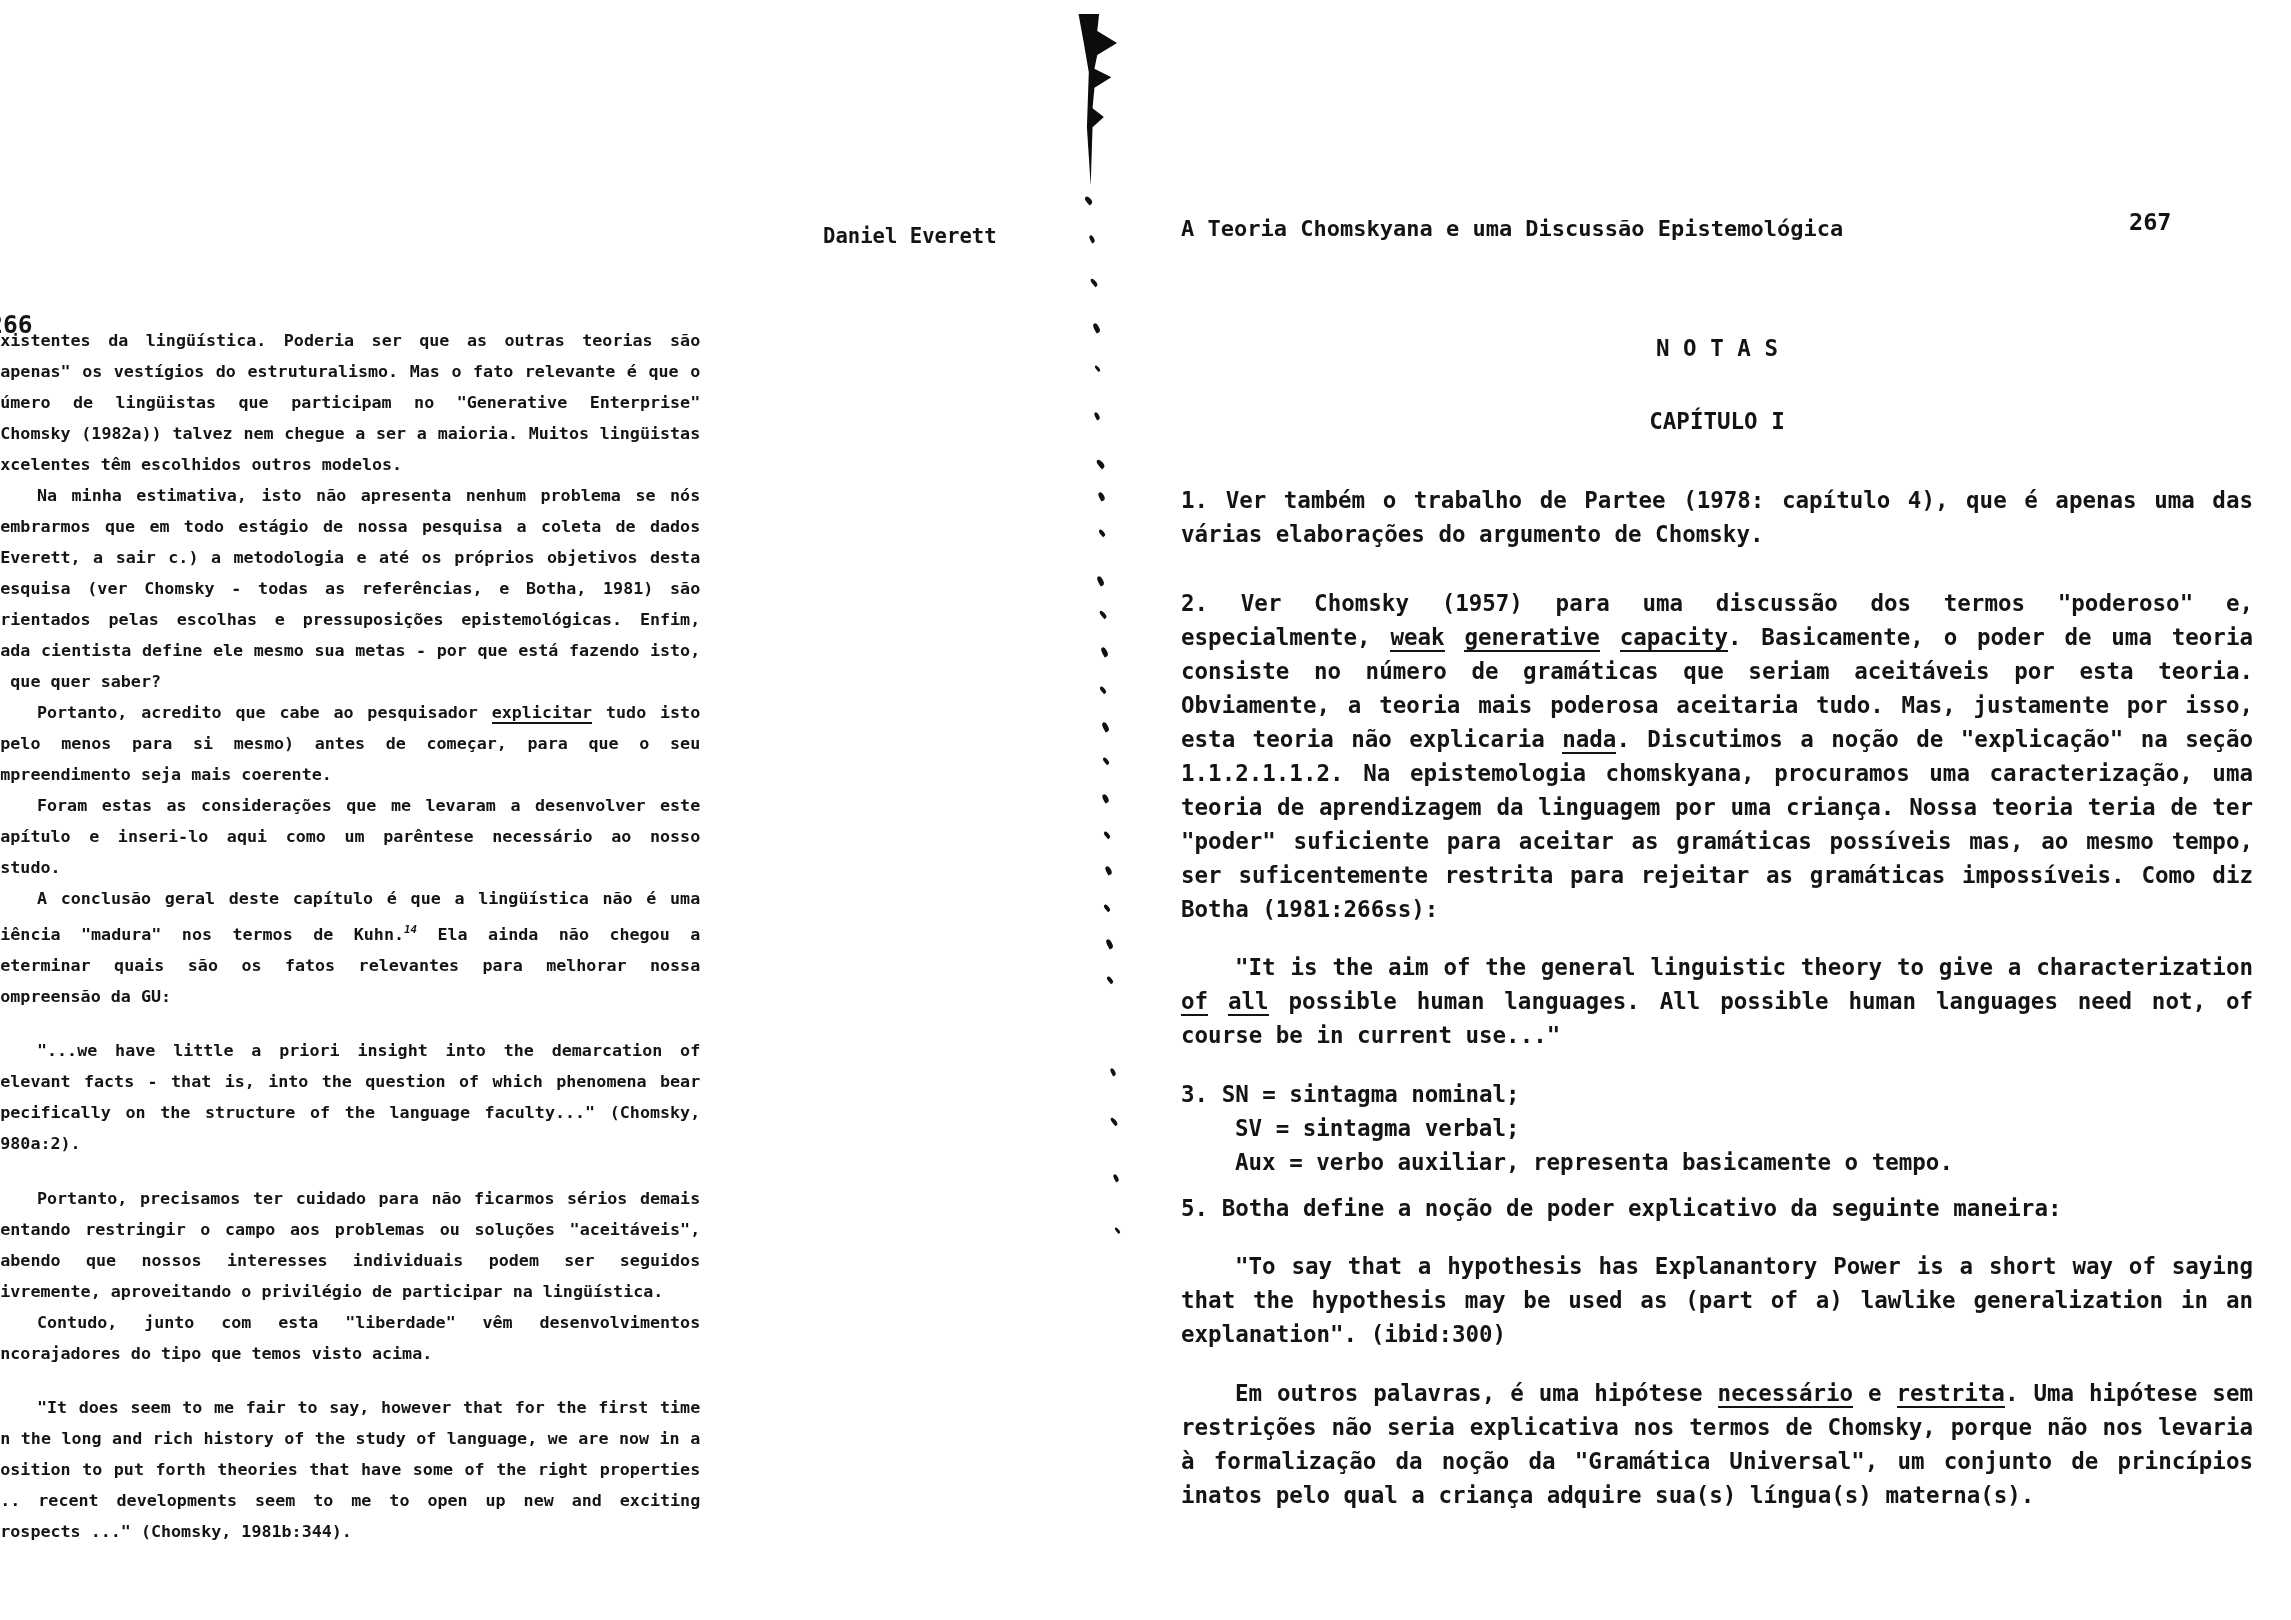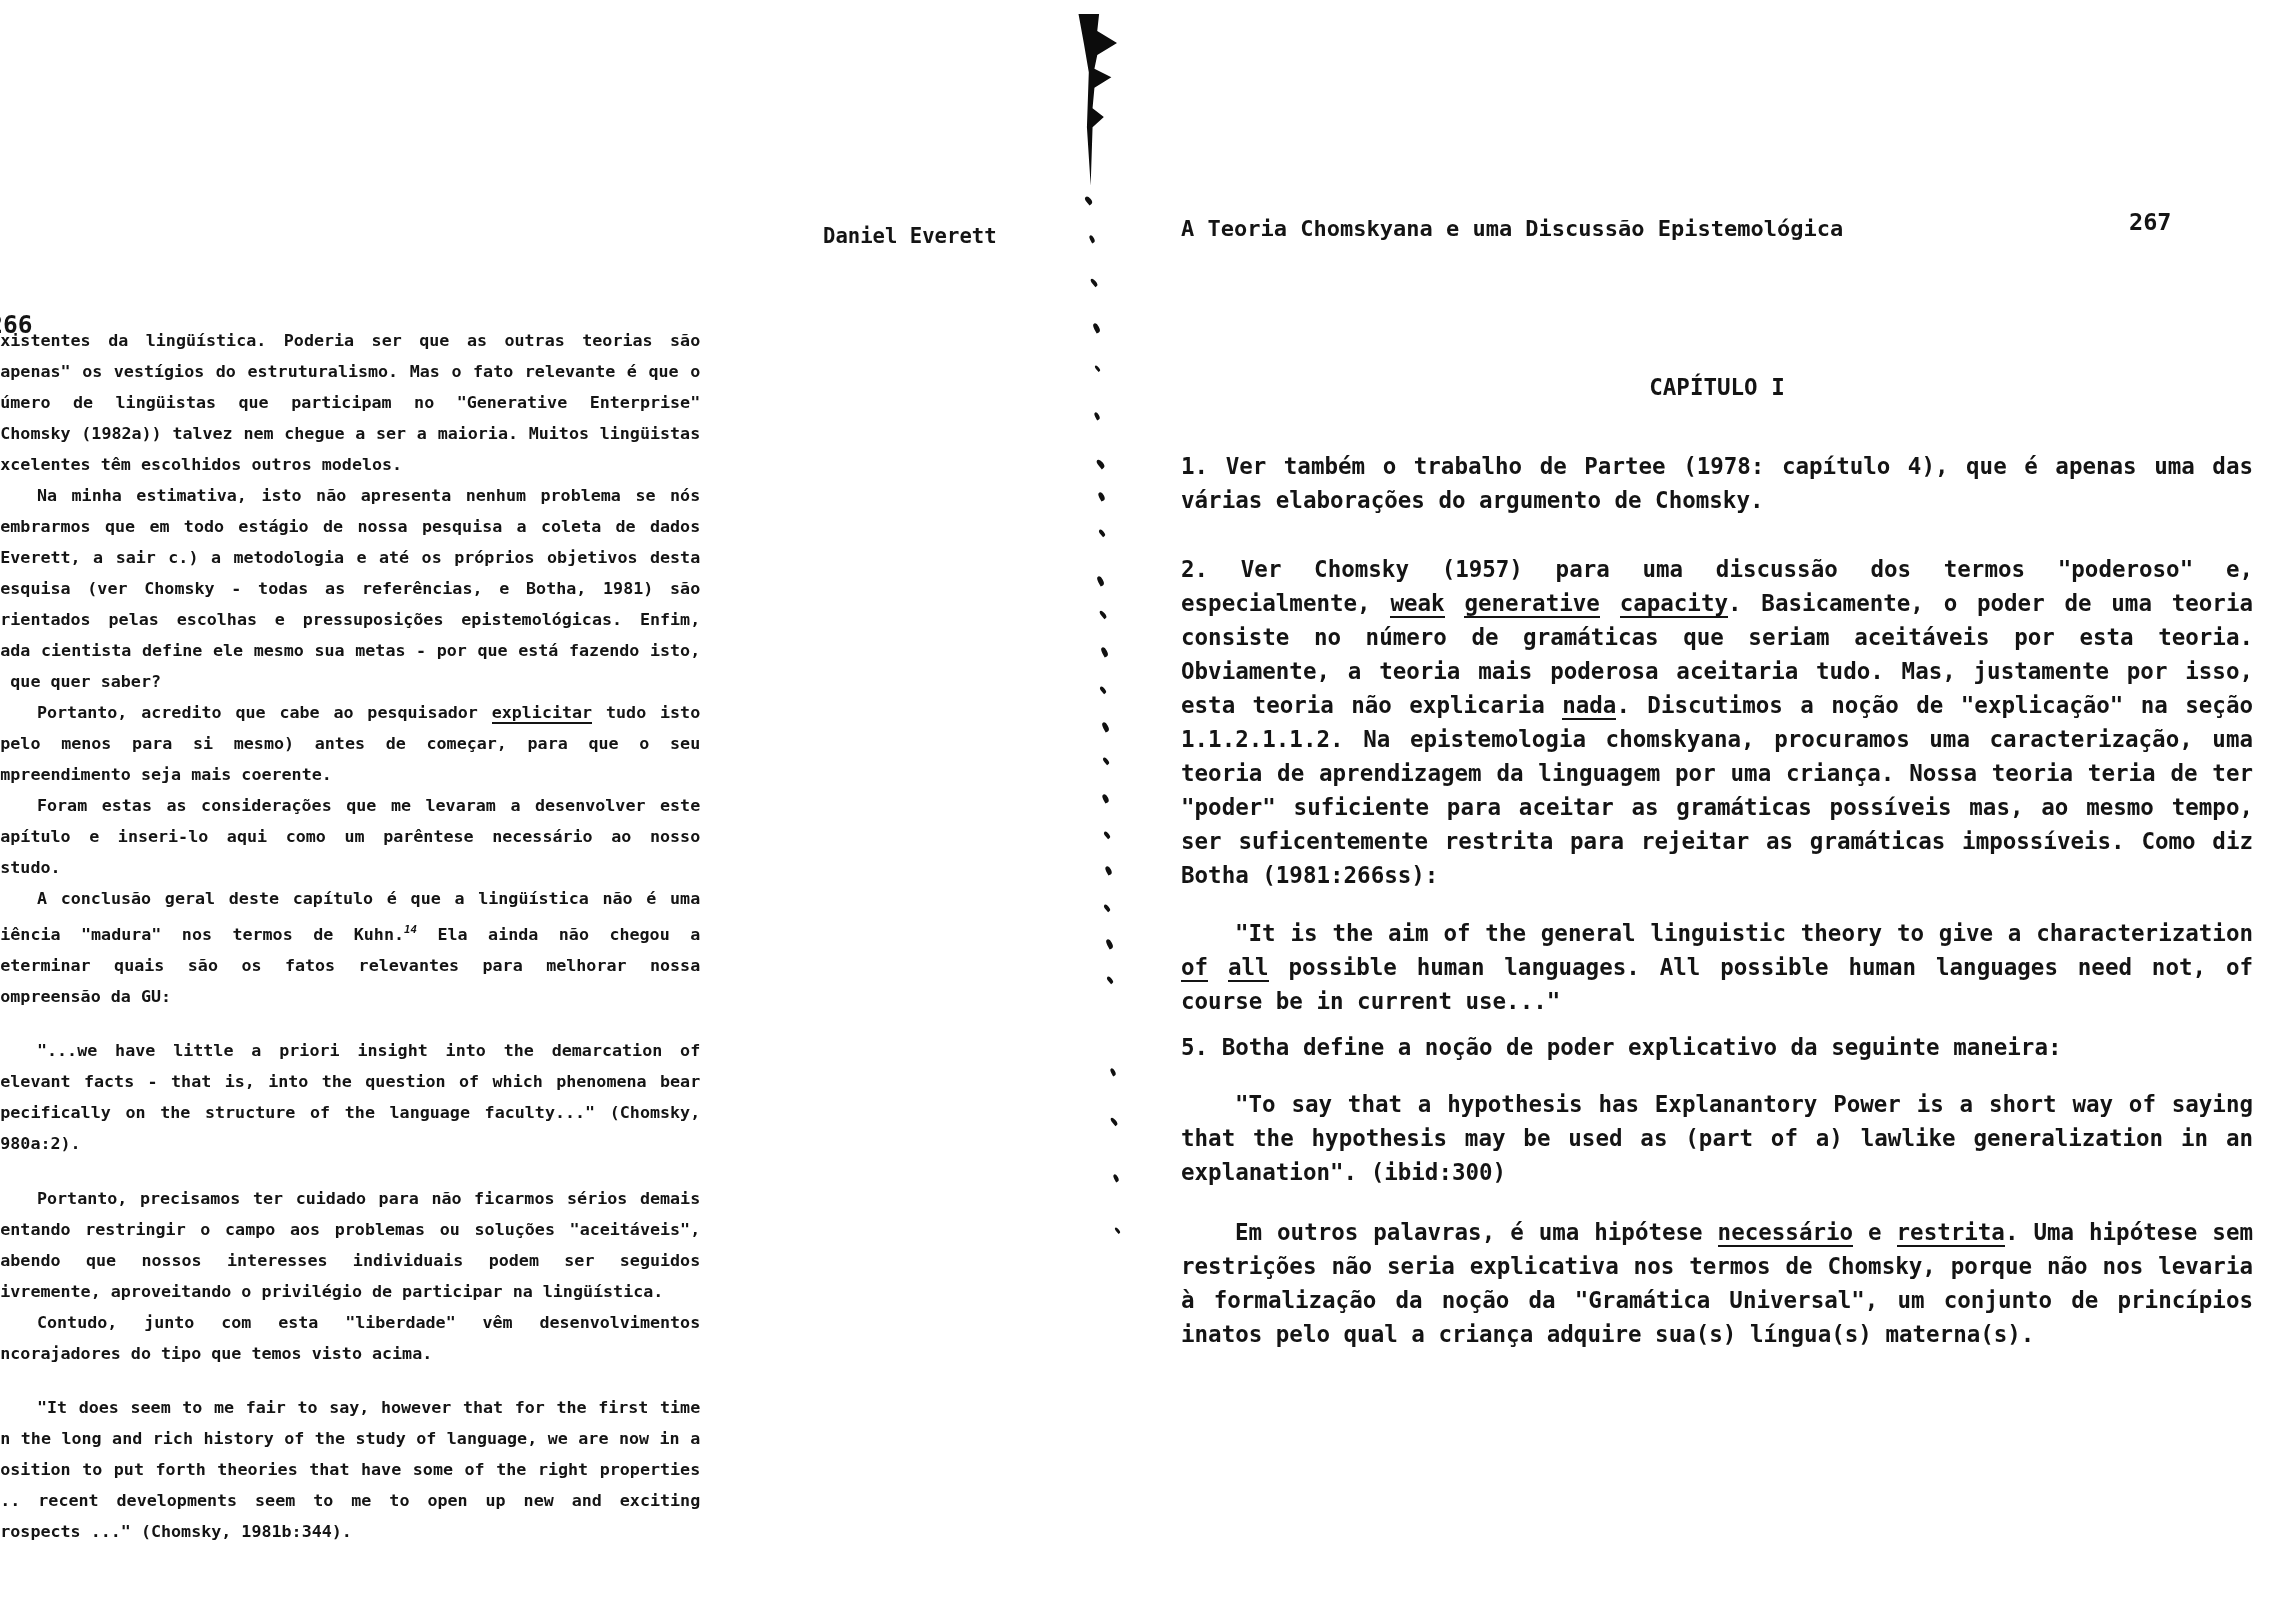--- a/index.html
+++ b/index.html
@@ -87,24 +87,30 @@
   <p class="indent"><span>Portanto, acredito que cabe ao pesquisador </span><u>explicitar</u><span> tudo isto (pelo menos para si mesmo) antes de começar, para que o seu empreendimento seja mais coerente.</span></p>
   <p class="indent">Foram estas as considerações que me levaram a desenvolver este capítulo e inseri-lo aqui como um parêntese necessário ao nosso estudo.</p>
   <p class="indent"><span>A conclusão geral deste capítulo é que a lingüística não é uma ciência "madura" nos termos de Kuhn.</span><sup>14</sup><span> Ela ainda não chegou a determinar quais são os fatos relevantes para melhorar nossa compreensão da GU:</span></p>
   <p class="indent bq">"...we have little a priori insight into the demarcation of relevant facts - that is, into the question of which phenomena bear specifically on the structure of the language faculty..." (Chomsky, 1980a:2).</p>
   <p class="indent">Portanto, precisamos ter cuidado para não ficarmos sérios demais tentando restringir o campo aos problemas ou soluções "aceitáveis", sabendo que nossos interesses individuais podem ser seguidos livremente, aproveitando o privilégio de participar na lingüística.</p>
   <p class="indent">Contudo, junto com esta "liberdade" vêm desenvolvimentos encorajadores do tipo que temos visto acima.</p>
   <p class="indent bq">"It does seem to me fair to say, however that for the first time in the long and rich history of the study of language, we are now in a position to put forth theories that have some of the right properties ... recent developments seem to me to open up new and exciting prospects ..." (Chomsky, 1981b:344).</p>
 </div>
 
 <div class="right-col">
+  <p class="center">N O T A S</p>
   <p class="center chapter">CAPÍTULO I</p>
   <p class="note-1">1.  Ver também o trabalho de Partee (1978: capítulo 4), que é apenas uma das várias elaborações do argumento de Chomsky.</p>
   <p class="note-2"><span>2.  Ver  Chomsky (1957) para uma discussão dos termos "poderoso" e, especialmente, </span><u>weak</u><span> </span><u>generative</u><span> </span><u>capacity</u><span>. Basicamente, o poder de uma teoria consiste no número de gramáticas que seriam aceitáveis por esta teoria. Obviamente, a teoria mais poderosa aceitaria tudo. Mas, justamente por isso, esta teoria não explicaria </span><u>nada</u><span>. Discutimos a noção de "explicação" na seção 1.1.2.1.1.2. Na epistemologia chomskyana, procuramos uma caracterização, uma teoria de aprendizagem da linguagem por uma criança.  Nossa teoria teria de ter "poder" suficiente para aceitar as gramáticas possíveis mas, ao mesmo tempo, ser suficentemente restrita para rejeitar as gramáticas impossíveis. Como diz Botha (1981:266ss):</span></p>
   <p class="bq q-indent"><span>"It is the aim of the general linguistic theory to give a characterization </span><u>of</u><span> </span><u>all</u><span> possible human languages. All possible human languages need not, of course be in current use..."</span></p>
+  <div class="note-3">
+    <p>3.  SN  = sintagma nominal;</p>
+    <p class="sub">SV  = sintagma verbal;</p>
+    <p class="sub">Aux = verbo auxiliar, representa basicamente o tempo.</p>
+  </div>
   <p class="note-5">5.  Botha define a noção de poder explicativo da seguinte maneira:</p>
   <p class="bq q-indent">"To say that a hypothesis has Explanantory Power is a short way of saying that the hypothesis may be used as (part of a) lawlike generalization in an explanation". (ibid:300)</p>
   <p class="closing"><span>Em outros palavras, é uma hipótese </span><u>necessário</u><span> e </span><u>restrita</u><span>.  Uma hipótese sem restrições não seria explicativa nos termos de Chomsky, porque não nos levaria à formalização da noção da "Gramática Universal", um conjunto de princípios inatos pelo qual a criança adquire sua(s) língua(s) materna(s).</span></p>
 </div>
 
 <div class="spine-blob"></div>
 <div id="specks">
     <div class="speck" style="left: 1086px; top: 196px; width: 4.9px; height: 8.8px; transform: rotate(-40deg);"></div>
     <div class="speck" style="left: 1090px; top: 235px; width: 3.9px; height: 7.8px; transform: rotate(-28deg);"></div>
     <div class="speck" style="left: 1092px; top: 278px; width: 3.9px; height: 8.8px; transform: rotate(-40deg);"></div>

